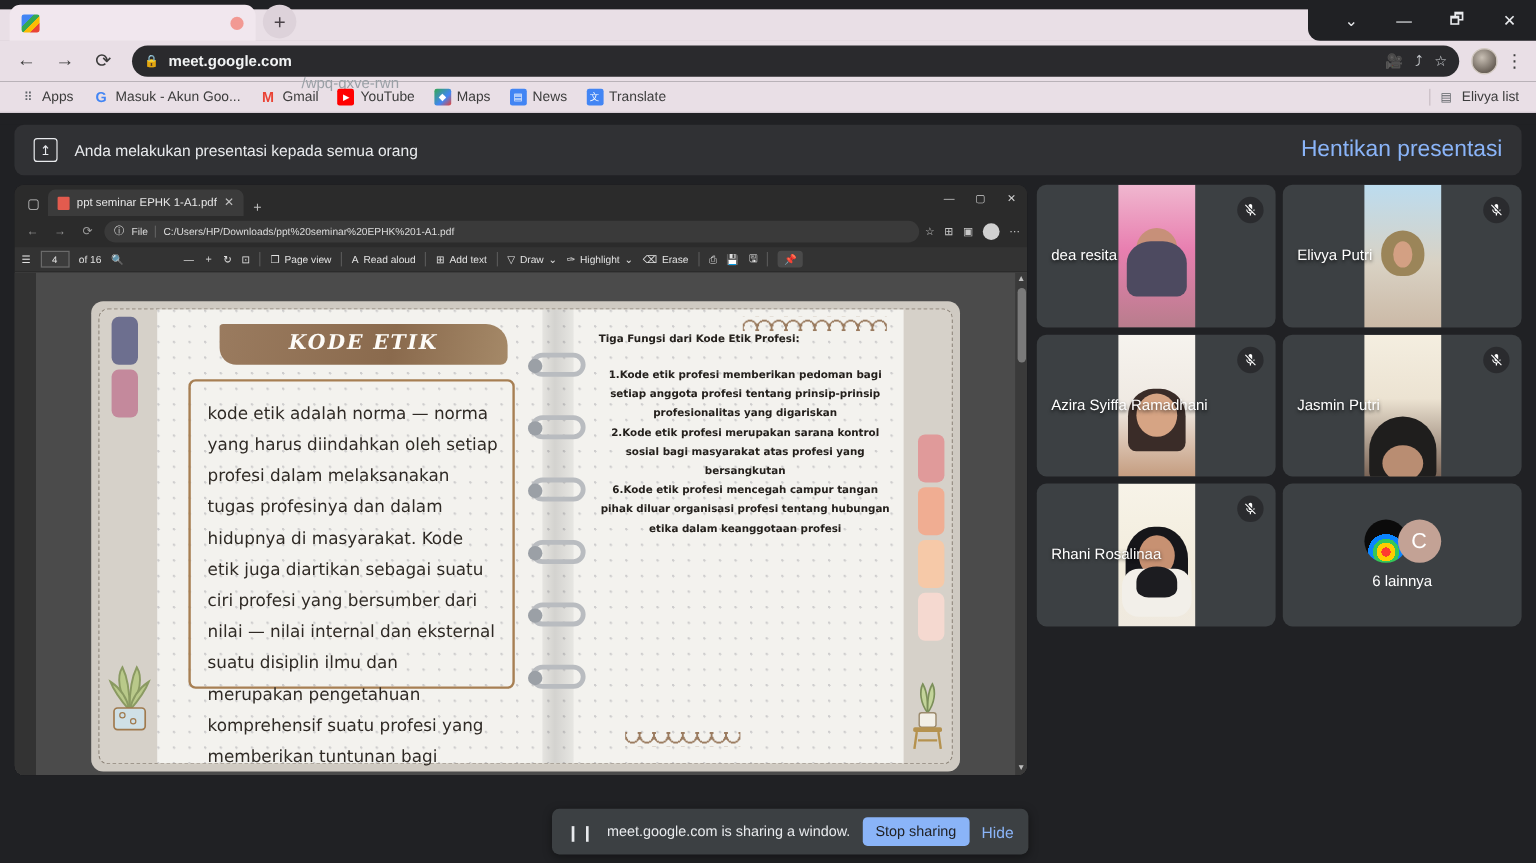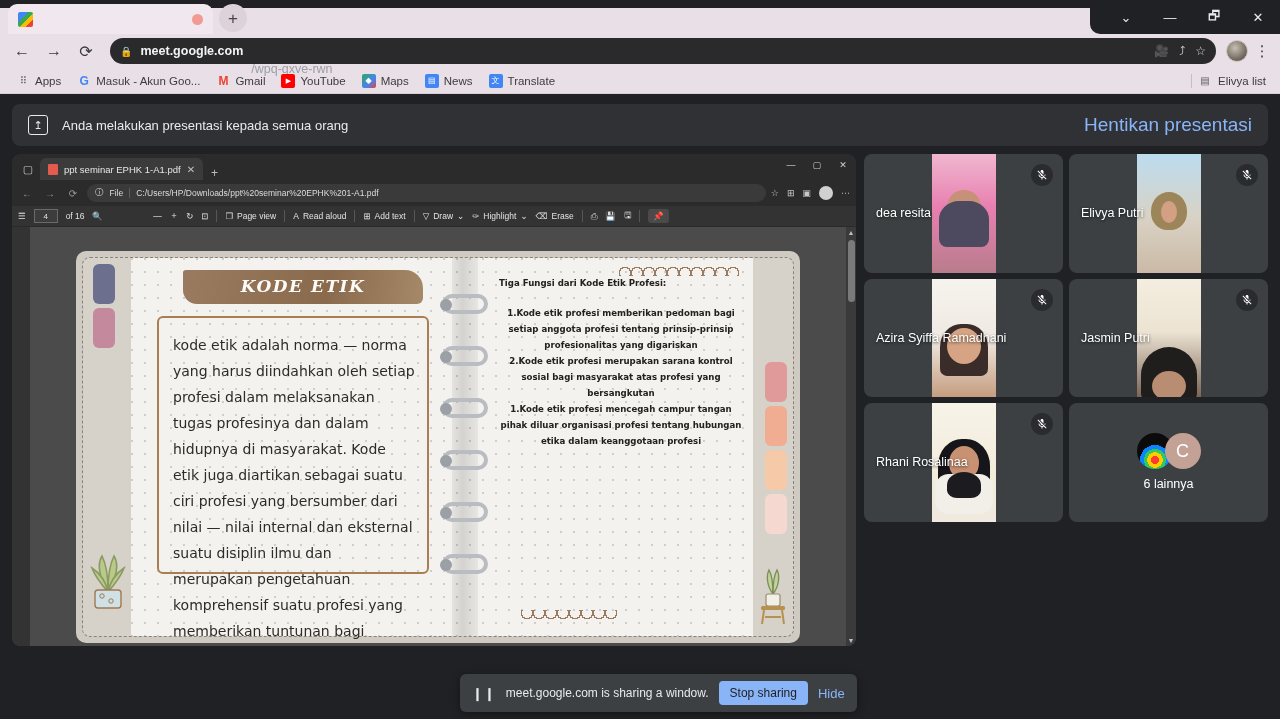--- a/index.html
+++ b/index.html
@@ -461,21 +461,21 @@
 
                   <div class="kode-box">kode etik adalah norma — norma yang harus diindahkan oleh setiap profesi dalam melaksanakan tugas profesinya dan dalam hidupnya di masyarakat. Kode etik juga diartikan sebagai suatu ciri profesi yang bersumber dari nilai — nilai internal dan eksternal suatu disiplin ilmu dan merupakan pengetahuan komprehensif suatu profesi yang memberikan tuntunan bagi anggota dalam melaksanakan pengabdian profesi</div>
 
                   <div class="wiggle-tr"></div>
                   <div class="wiggle-br"></div>
 
                   <div class="right-page">
                     <div class="rp-head">Tiga Fungsi dari Kode Etik Profesi:</div>
                     <div class="rp-list">1.Kode etik profesi memberikan pedoman bagi setiap anggota profesi tentang prinsip-prinsip profesionalitas yang digariskan</div>
                     <div class="rp-list">2.Kode etik profesi merupakan sarana kontrol sosial bagi masyarakat atas profesi yang bersangkutan</div>
-                    <div class="rp-list">1.Kode etik profesi mencegah campur tangan pihak diluar organisasi profesi tentang hubungan etika dalam keanggotaan profesi</div>
+                    <div class="rp-list">6.Kode etik profesi mencegah campur tangan pihak diluar organisasi profesi tentang hubungan etika dalam keanggotaan profesi</div>
                   </div>
                 </div>
 
                 <svg class="plant-l" viewBox="0 0 42 62">
                   <g stroke="#8a9a62" stroke-width="1.6" fill="#b9c98a">
                     <path d="M21 42 C12 30 10 16 15 8 C20 18 21 30 21 42Z"></path>
                     <path d="M21 42 C30 30 32 16 27 8 C22 18 21 30 21 42Z"></path>
                     <path d="M21 44 C14 36 8 28 5 20 C14 26 19 34 21 44Z"></path>
                     <path d="M21 44 C28 36 34 28 37 20 C28 26 23 34 21 44Z"></path>
                   </g>

